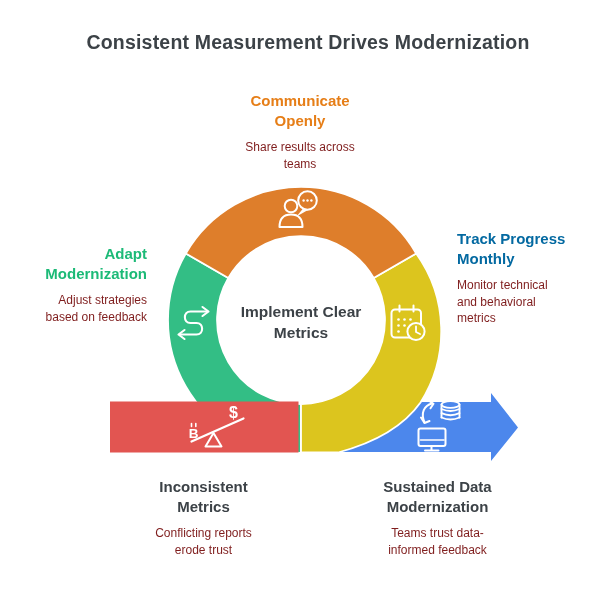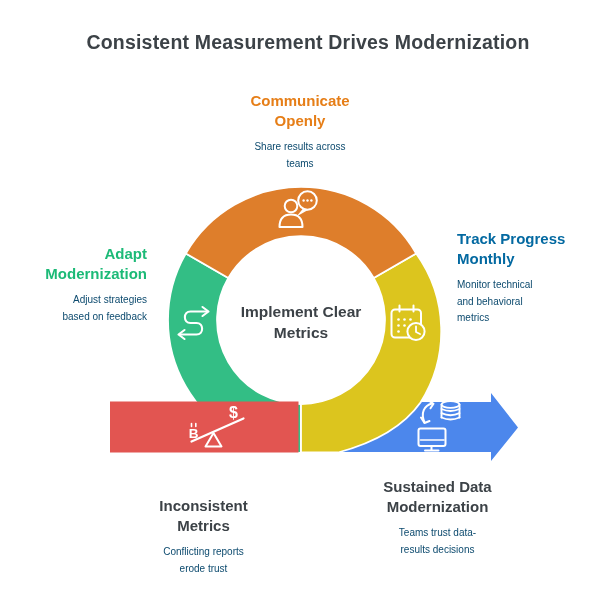--- a/index.html
+++ b/index.html
@@ -4,30 +4,30 @@
 <style>
   html,body{margin:0;padding:0;background:#ffffff;}
   #canvas{
     position:relative;width:600px;height:591px;background:#ffffff;overflow:hidden;
     font-family:"Liberation Sans","DejaVu Sans",sans-serif;
   }
   #diagram-svg{position:absolute;left:0;top:0;z-index:0;}
   .txt{position:absolute;z-index:2;}
   .page-title{left:8px;top:31px;width:600px;text-align:center;font-size:19.5px;font-weight:700;color:#3c4247;letter-spacing:.2px;}
   .heading{font-size:15px;font-weight:700;line-height:19.5px;}
-  .sub{font-size:10px;line-height:16.5px;color:#0c4a6e;margin-top:9px;}
+  .sub{font-size:12px;line-height:16.5px;color:#7f1d1d;margin-top:9px;}
   .c-orange{color:#e67e17;}
   .c-green{color:#1cba77;}
   .c-yellow{color:#0369a1;}
   .c-dark{color:#3c4247;}
   .step-top{left:200px;top:91px;width:200px;text-align:center;}
   .step-left{left:0;top:244px;width:147px;text-align:right;}
   .step-right{left:457px;top:229px;width:140px;text-align:left;}
   .step-center{left:211px;top:301px;width:180px;text-align:center;font-size:15.5px;font-weight:700;line-height:21px;color:#3c4247;}
-  .step-bottom-left{left:114px;top:477px;width:179px;text-align:center;margin-top:19px;}
+  .step-bottom-left{left:114px;top:477px;width:179px;text-align:center;}
   .step-bottom-right{left:348px;top:477px;width:179px;text-align:center;}
   .icon-stroke{fill:none;stroke:#ffffff;stroke-linecap:round;stroke-linejoin:round;}
 </style>
 </head>
 <body>
 
 <div id="canvas">
 
   <svg id="diagram-svg" width="600" height="591" viewBox="0 0 600 591">
 
@@ -145,17 +145,17 @@
     </div>
   </div>
 
   <div class="txt step-bottom-right">
     <div class="heading c-dark">
       <div>Sustained Data</div>
       <div>Modernization</div>
     </div>
     <div class="sub">
       <div>Teams trust data-</div>
-      <div>results decisions</div>
+      <div>informed feedback</div>
     </div>
   </div>
 
 </div>
 
 </body></html>

